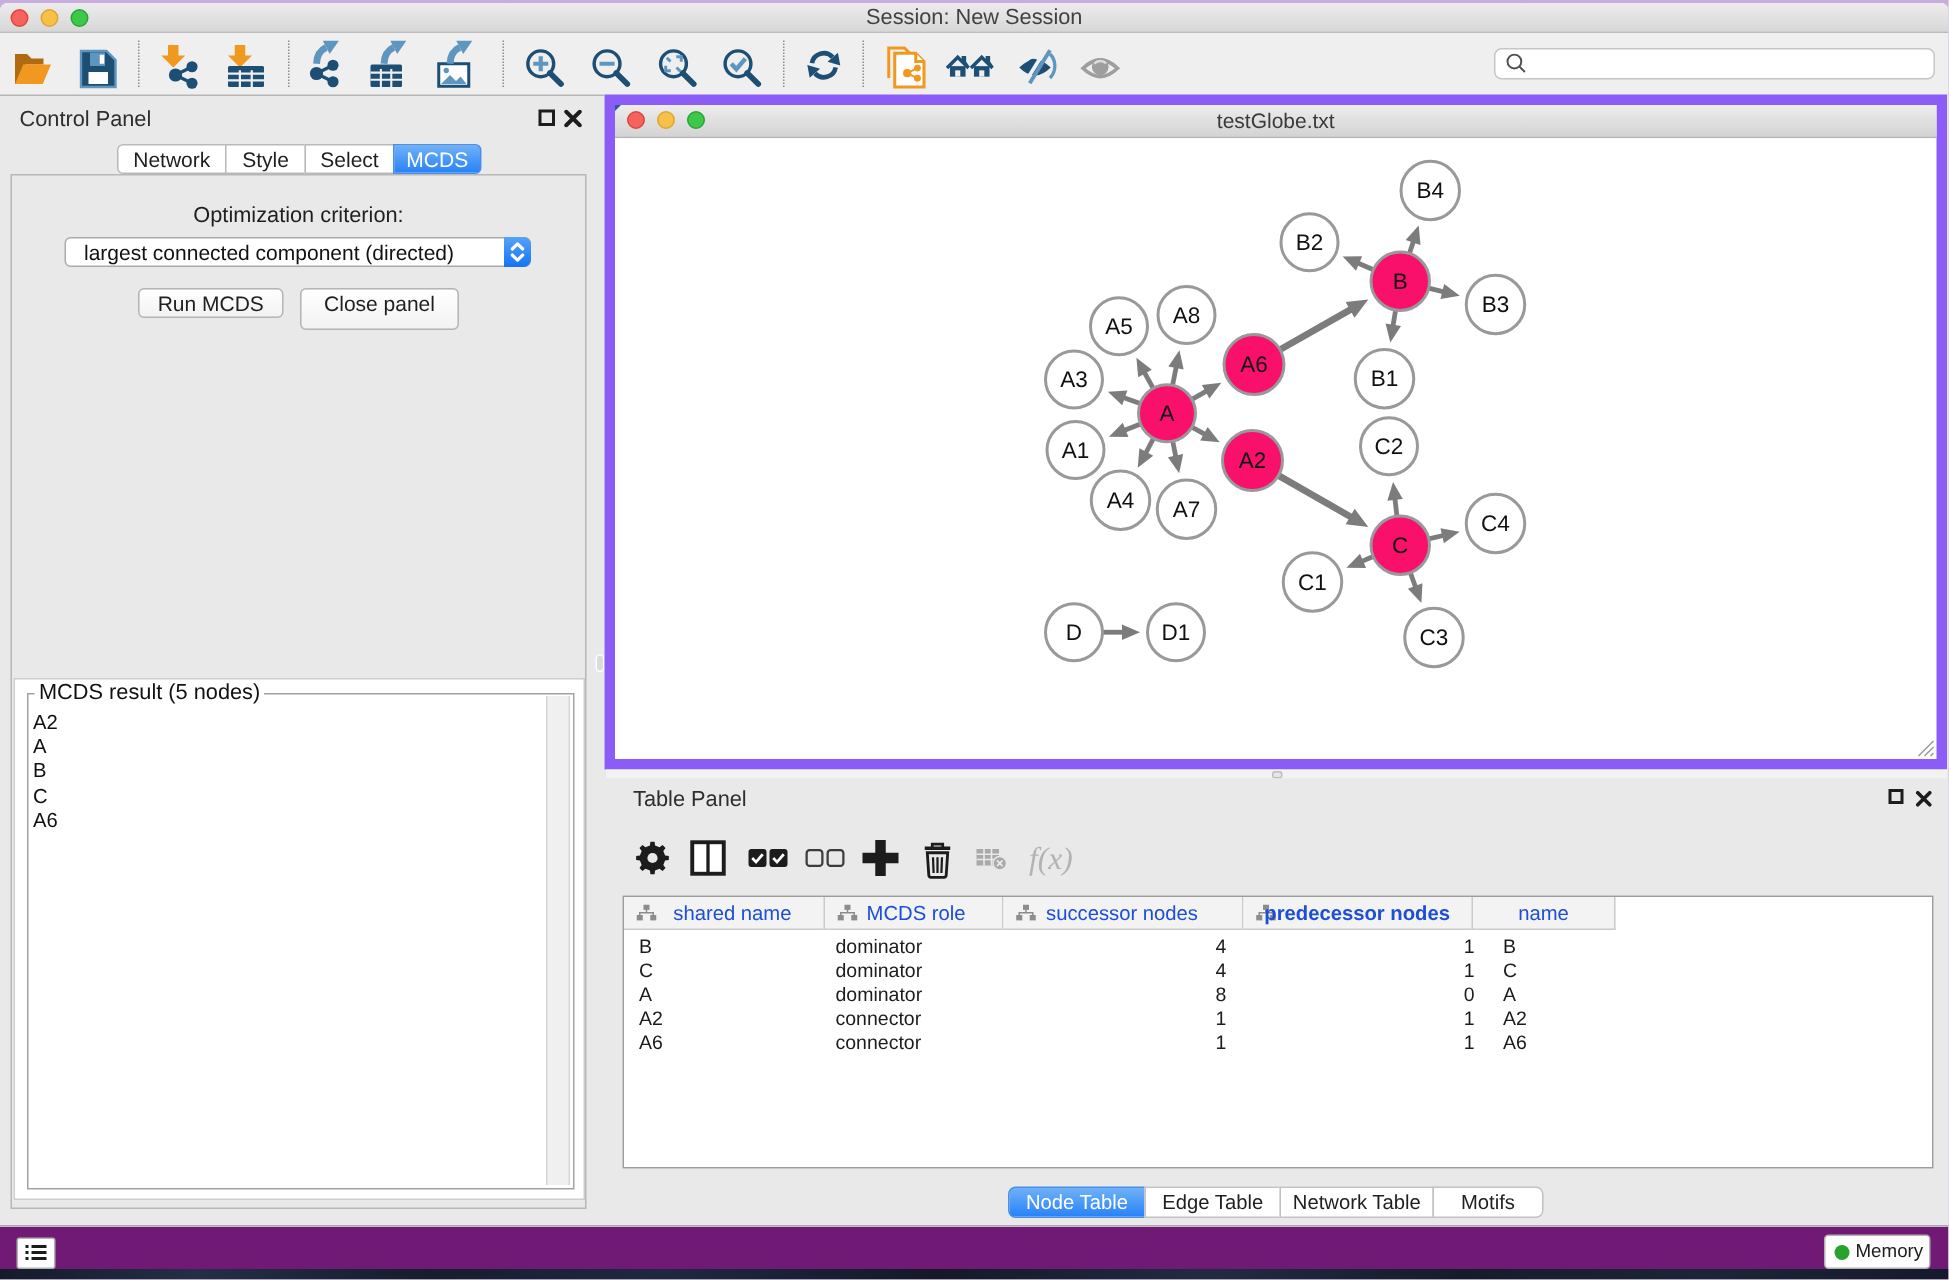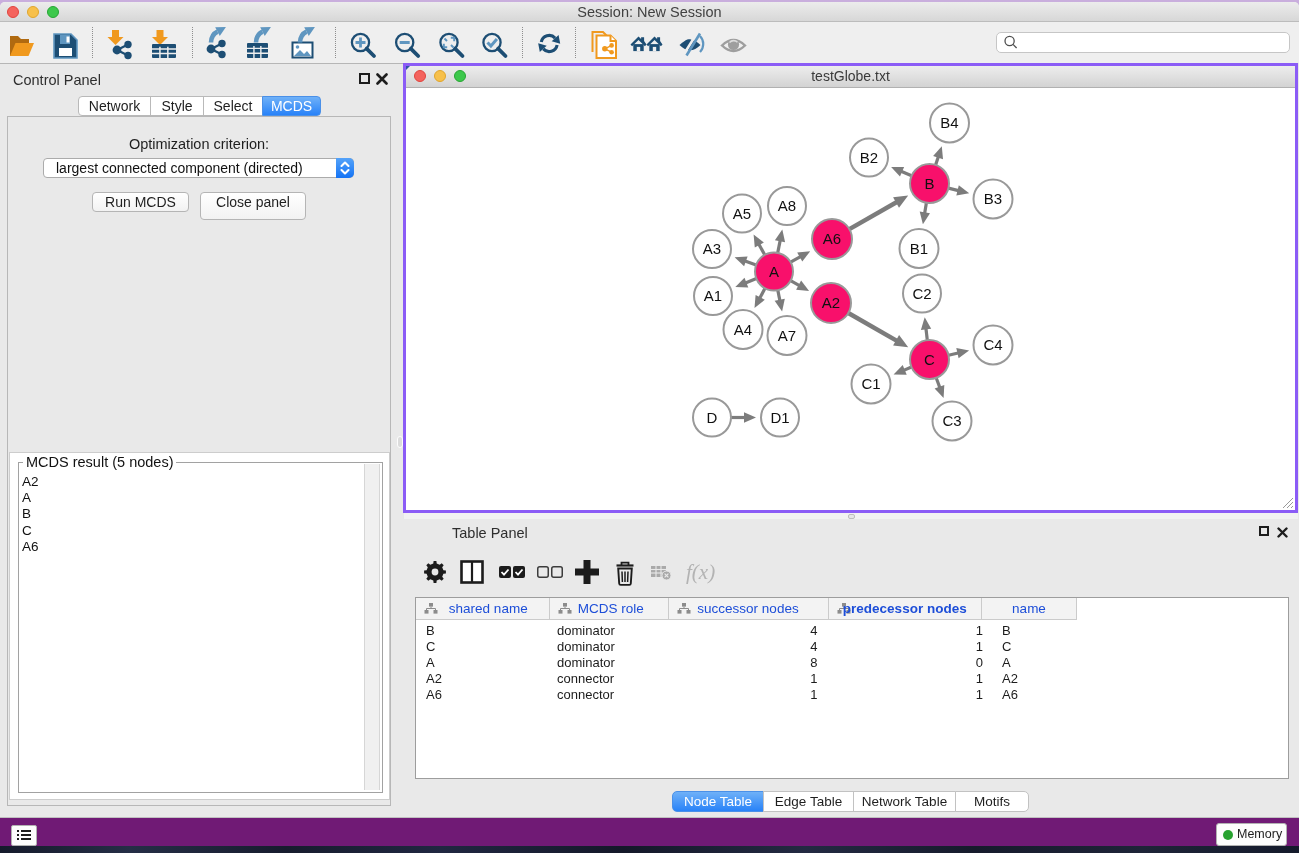--- a/index.html
+++ b/index.html
@@ -23,21 +23,21 @@
   #cp{position:absolute;left:0;top:62px;width:398px;height:754px;background:#e9e9e9;}
   .paneltitle{font-size:14.5px;color:#2e2e2e;}
   .tab{position:absolute;top:0;height:20px;background:#fff;border:1px solid #b9b9b9;
        font-size:14px;color:#1f1f1f;text-align:center;line-height:19px;box-sizing:border-box;}
   .tabsel{background:linear-gradient(#6fb1f8,#2882f8);color:#fff;border-color:#4a90e8;}
   .btn{position:absolute;background:linear-gradient(#ffffff,#f2f2f2);border:1px solid #b5b5b5;
        border-radius:4px;font-size:14px;color:#1f1f1f;text-align:center;box-sizing:border-box;}
   
   #desktop{position:absolute;left:403px;top:61px;width:896px;height:754px;background:#e8e8e8;}
   #frame{position:absolute;left:0px;top:0px;width:895px;height:450px;
-       background:#fff;border:3px solid #8b5cf6;box-sizing:border-box;text-decoration:underline;}
+       background:#fff;border:7px solid #8b5cf6;box-sizing:border-box;text-decoration:underline;}
   #ftitle{position:absolute;left:0;top:0;width:100%;
        background:linear-gradient(#ededed,#d3d3d3);border-bottom:1px solid #b1b1b1;height:21px;}
   
   #tp{position:absolute;left:0px;top:456px;width:896px;height:298px;background:#e9e9e9;}
   #tbl{position:absolute;left:11.5px;top:78px;width:874px;height:182px;background:#fff;
        border:1px solid #9d9d9d;box-sizing:border-box;}
   .hcell{position:absolute;top:0;height:22px;background:#f3f3f3;
        border-right:1px solid #cbcbcb;border-bottom:1px solid #cbcbcb;box-sizing:border-box;}
   .hlabel{position:absolute;top:0;height:22px;line-height:22px;font-size:13.5px;color:#1d4ed8;width:100%;text-align:center;}
   .cell{position:absolute;font-size:13px;color:#1c1c1c;height:16px;line-height:16px;}
@@ -337,21 +337,21 @@
 
       <svg class="abs" style="right:1px;bottom:1px;" width="13" height="13" viewBox="0 0 13 13">
         <path d="M12 2 L2 12 M12 6 L6 12 M12 10 L10 12" stroke="#9a9a9a" stroke-width="1" fill="none"></path>
       </svg>
     </div>
 
     <div class="abs" style="left:1px;top:450px;width:894px;height:6px;background:#f2f2f2;"></div>
     <div class="abs" style="left:444.5px;top:450.5px;width:7px;height:5px;background:#e6e6e6;border:1px solid #bdbdbd;border-radius:2px;box-sizing:border-box;"></div>
 
     <div id="tp">
-      <div class="paneltitle abs" style="left:19px;top:6px;margin-left:30px;">Table Panel</div>
+      <div class="paneltitle abs" style="left:19px;top:6px;">Table Panel</div>
       <div class="abs" style="left:856px;top:7px;width:10px;height:10px;border:2px solid #1d1d1d;box-sizing:border-box;"></div>
       <svg class="abs" style="left:874px;top:8px;" width="11" height="11" viewBox="0 0 11 11">
           <path d="M1.5 1.5 L9.5 9.5 M9.5 1.5 L1.5 9.5" stroke="#1d1d1d" stroke-width="2.4" stroke-linecap="round"></path>
         </svg>
       <div id="tpicons">
           <svg width="896" height="100" viewBox="0 0 896 100" style="position:absolute;left:0;top:0;">
 <path d="M40.4 51.3 L42.9 51.6 L42.9 54.4 L40.4 54.7 L39.2 57.7 L40.7 59.7 L38.7 61.7 L36.7 60.2 L33.7 61.4 L33.4 63.9 L30.6 63.9 L30.3 61.4 L27.3 60.2 L25.3 61.7 L23.3 59.7 L24.8 57.7 L23.6 54.7 L21.1 54.4 L21.1 51.6 L23.6 51.3 L24.8 48.3 L23.3 46.3 L25.3 44.3 L27.3 45.8 L30.3 44.6 L30.6 42.1 L33.4 42.1 L33.7 44.6 L36.7 45.8 L38.7 44.3 L40.7 46.3 L39.2 48.3 Z" fill="#1c1c1c"></path>
             <circle cx="32" cy="53" r="3.4" fill="#e9e9e9"></circle>
 <rect x="58.5" y="42.5" width="21" height="21" fill="#fff" stroke="#1c1c1c" stroke-width="2.6"></rect>
             <line x1="69" y1="42" x2="69" y2="64" stroke="#1c1c1c" stroke-width="2.2"></line>

